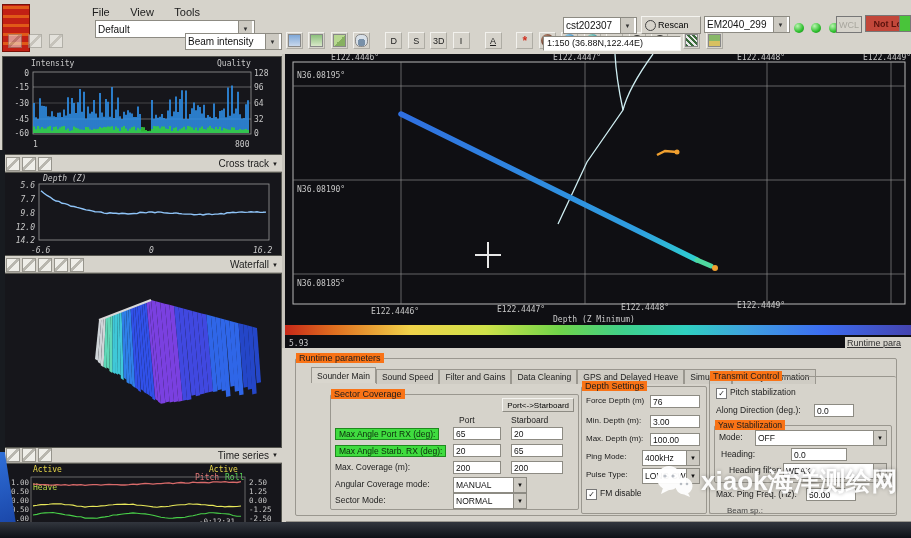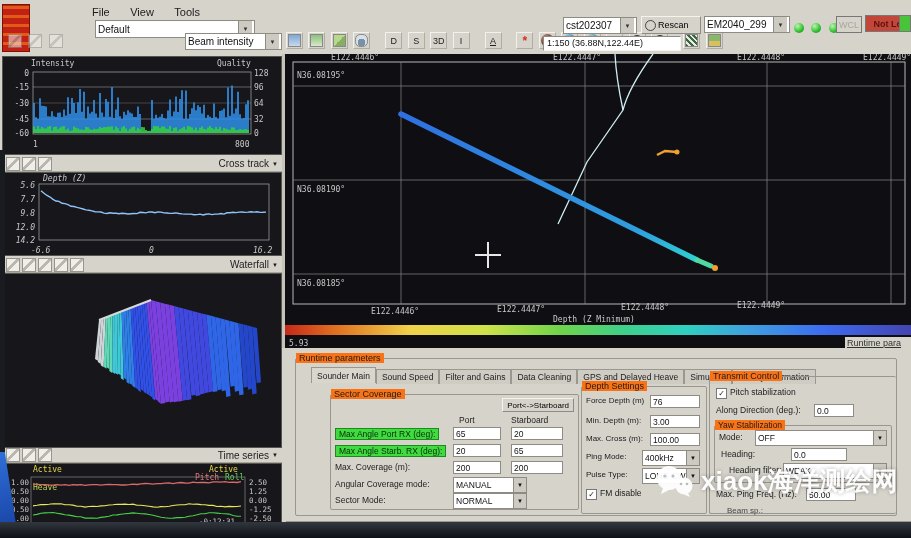--- a/index.html
+++ b/index.html
@@ -419,21 +419,21 @@
         <span class="arrow">▼</span>
       </span>
     </div>
 
     <div class="gbox" style="left:296px;top:38px;width:124px;height:126px;">
       <span class="glegend">Depth Settings</span>
       <span class="flabel" style="left:4px;top:9px;font-size:8px;">Force Depth (m)</span>
       <span class="finput" style="left:68px;top:8px;width:50px;">76</span>
       <span class="flabel" style="left:4px;top:29px;font-size:8px;">Min. Depth (m):</span>
       <span class="finput" style="left:68px;top:28px;width:50px;">3.00</span>
-      <span class="flabel" style="left:4px;top:47px;font-size:8px;">Max. Cross (m):</span>
+      <span class="flabel" style="left:4px;top:47px;font-size:8px;">Max. Depth (m):</span>
       <span class="finput" style="left:68px;top:46px;width:50px;">100.00</span>
       <span class="flabel" style="left:4px;top:65px;font-size:8px;">Ping Mode:</span>
       <span class="fcombo" style="left:60px;top:63px;width:58px;">
         <span class="cv">400kHz</span>
         <span class="arrow">▼</span>
       </span>
       <span class="flabel" style="left:4px;top:83px;font-size:8px;">Pulse Type:</span>
       <span class="fcombo" style="left:60px;top:81px;width:58px;">
         <span class="cv">LONG CW</span>
         <span class="arrow">▼</span>

